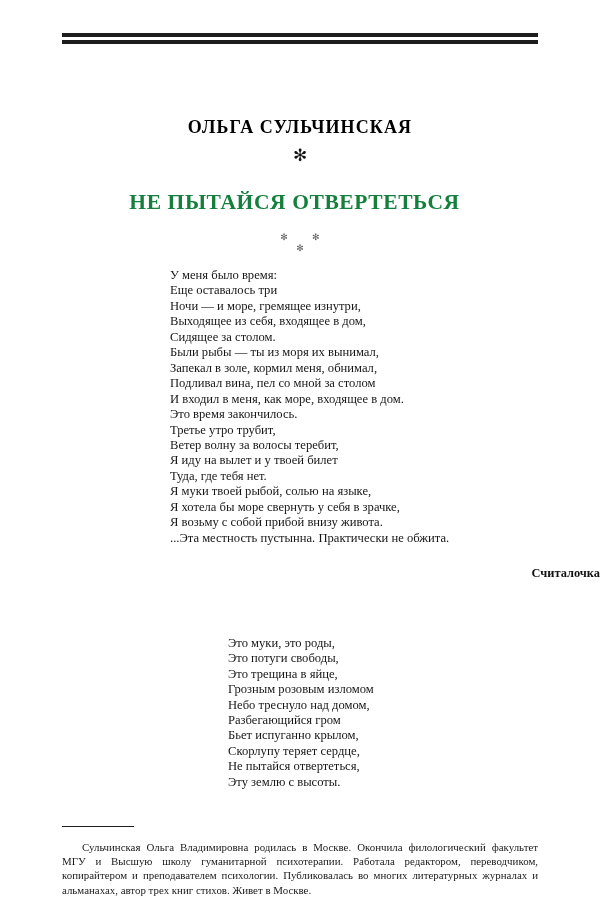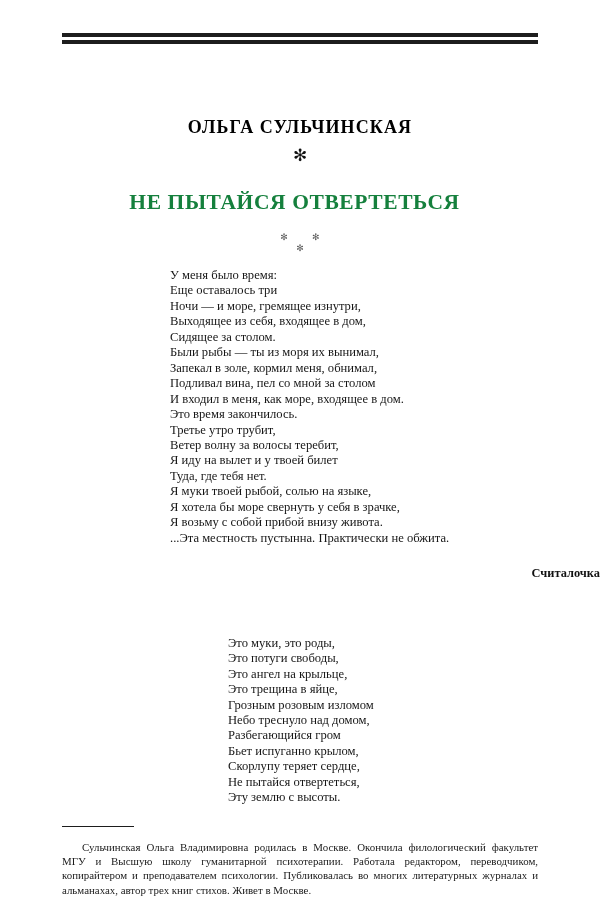--- a/index.html
+++ b/index.html
@@ -204,21 +204,20 @@
     <div class="line">Я хотела бы море свернуть у себя в зрачке,</div>
     <div class="line">Я возьму с собой прибой внизу живота.</div>
     <div class="line">...Эта местность пустынна. Практически не обжита.</div>
   </div>
 
   <div class="poem-two-title">Считалочка</div>
 
   <div class="poem-two">
     <div class="line">Это муки, это роды,</div>
     <div class="line">Это потуги свободы,</div>
-    <div class="line">Это ангел на крыльце,</div>
     <div class="line">Это трещина в яйце,</div>
     <div class="line">Грозным розовым изломом</div>
     <div class="line">Небо треснуло над домом,</div>
     <div class="line">Разбегающийся гром</div>
     <div class="line">Бьет испуганно крылом,</div>
     <div class="line">Скорлупу теряет сердце,</div>
     <div class="line">Не пытайся отвертеться,</div>
     <div class="line">Эту землю с высоты.</div>
   </div>
 

